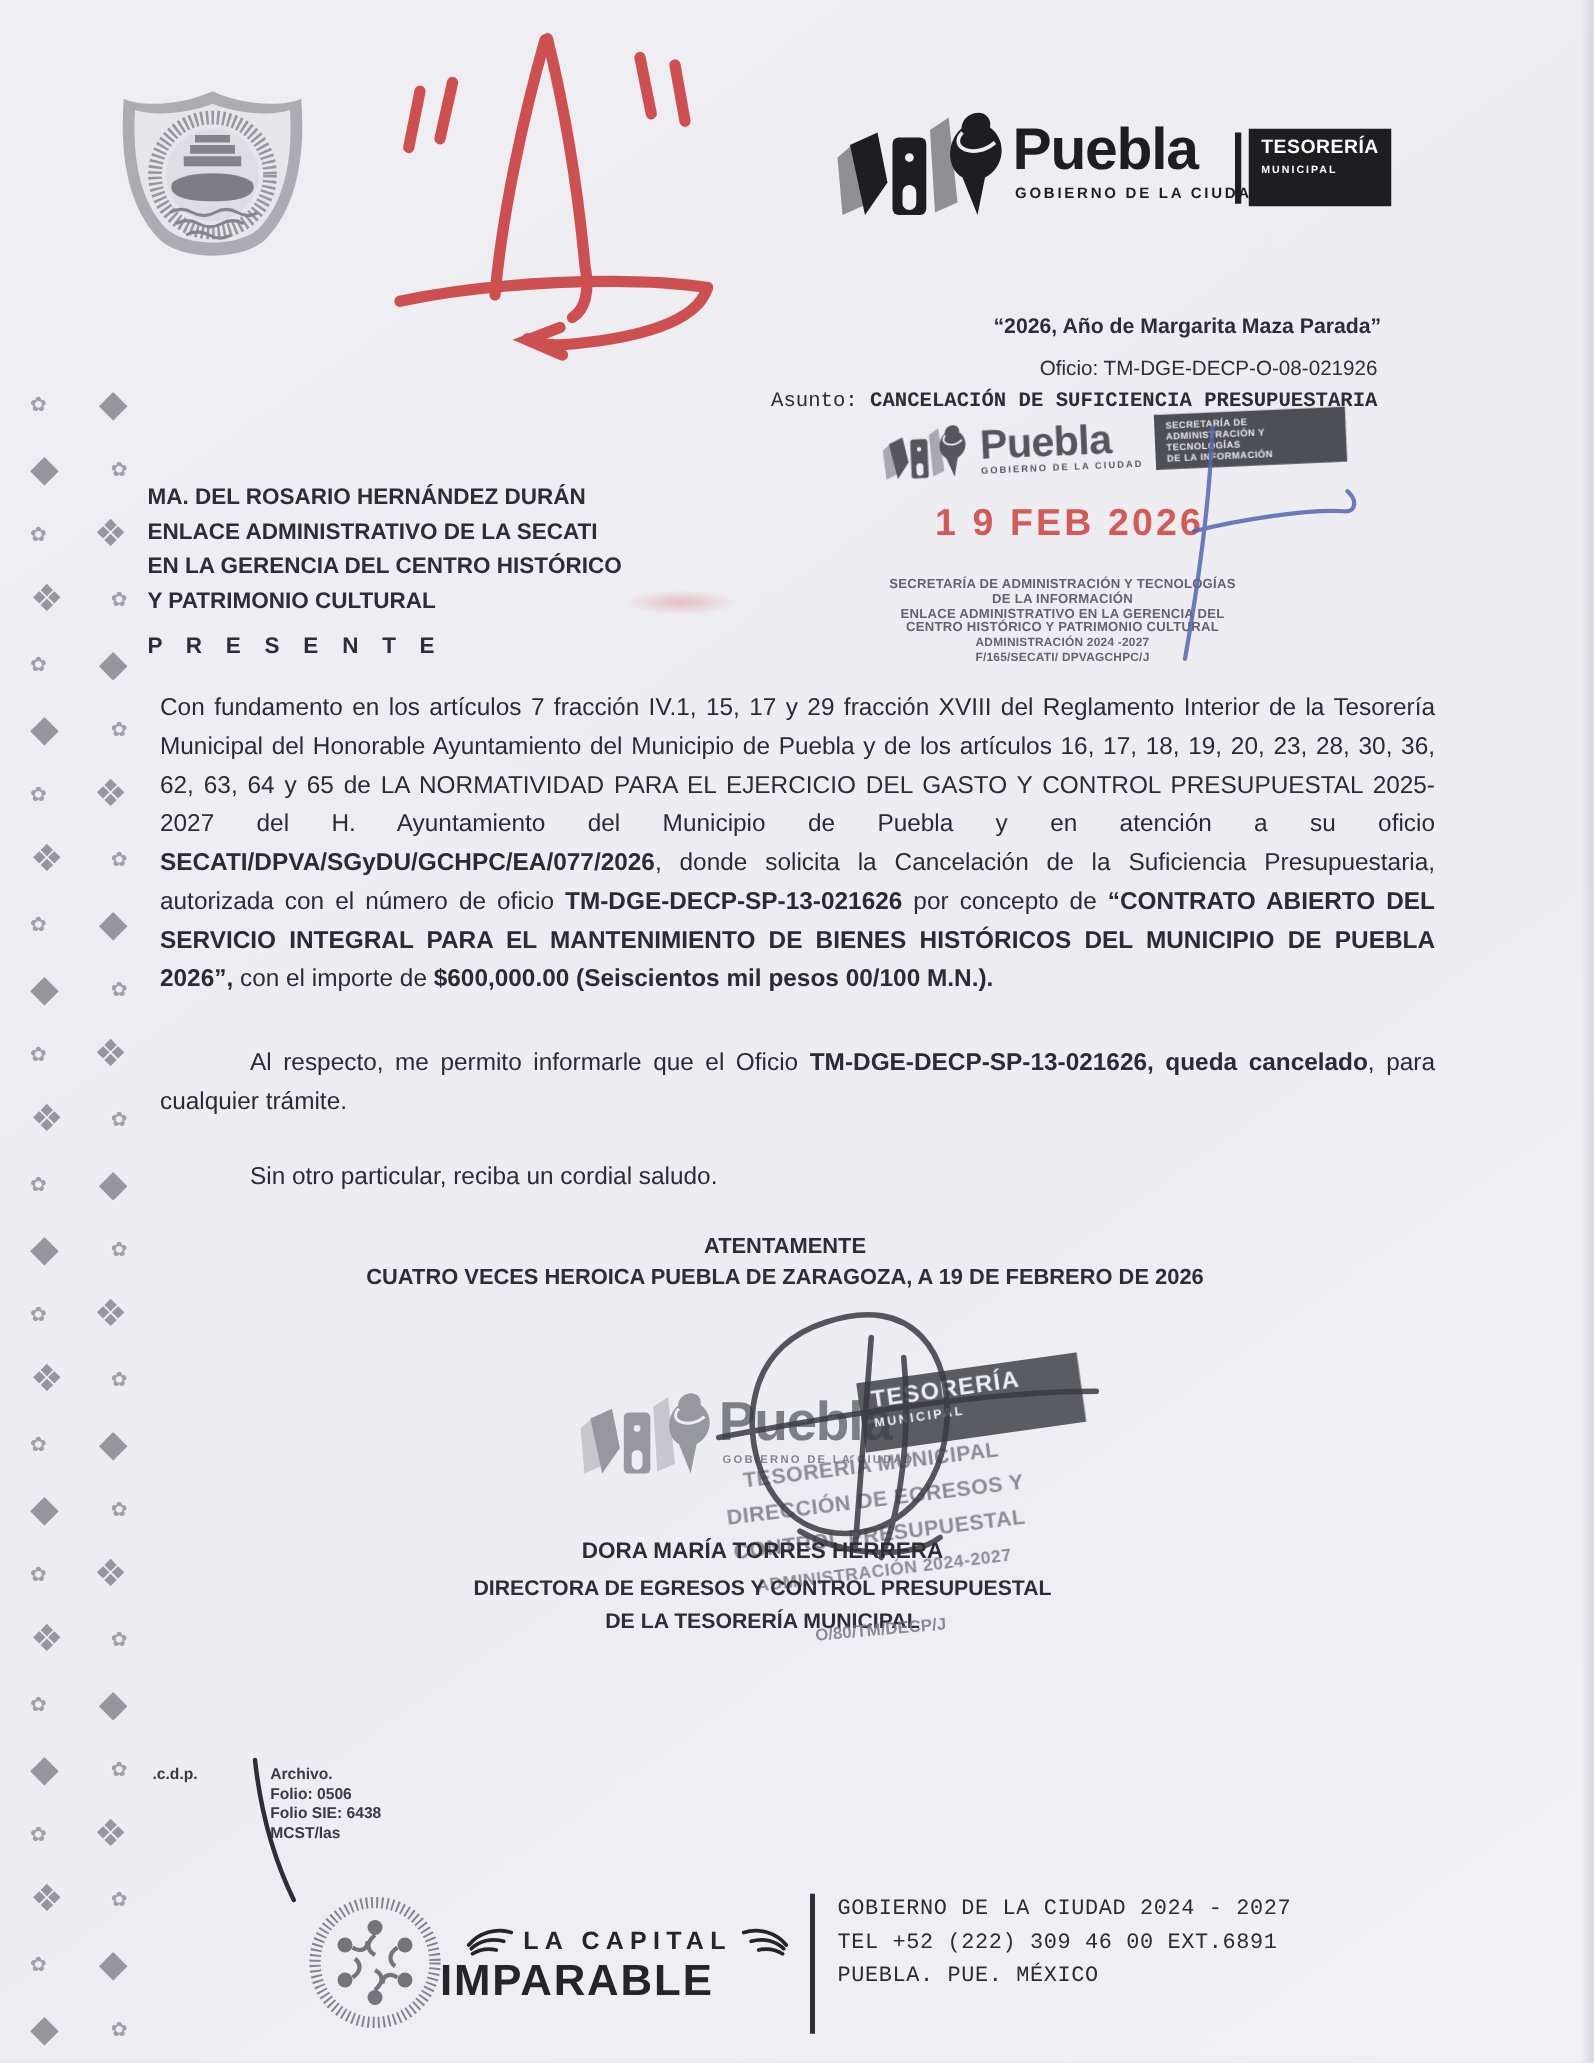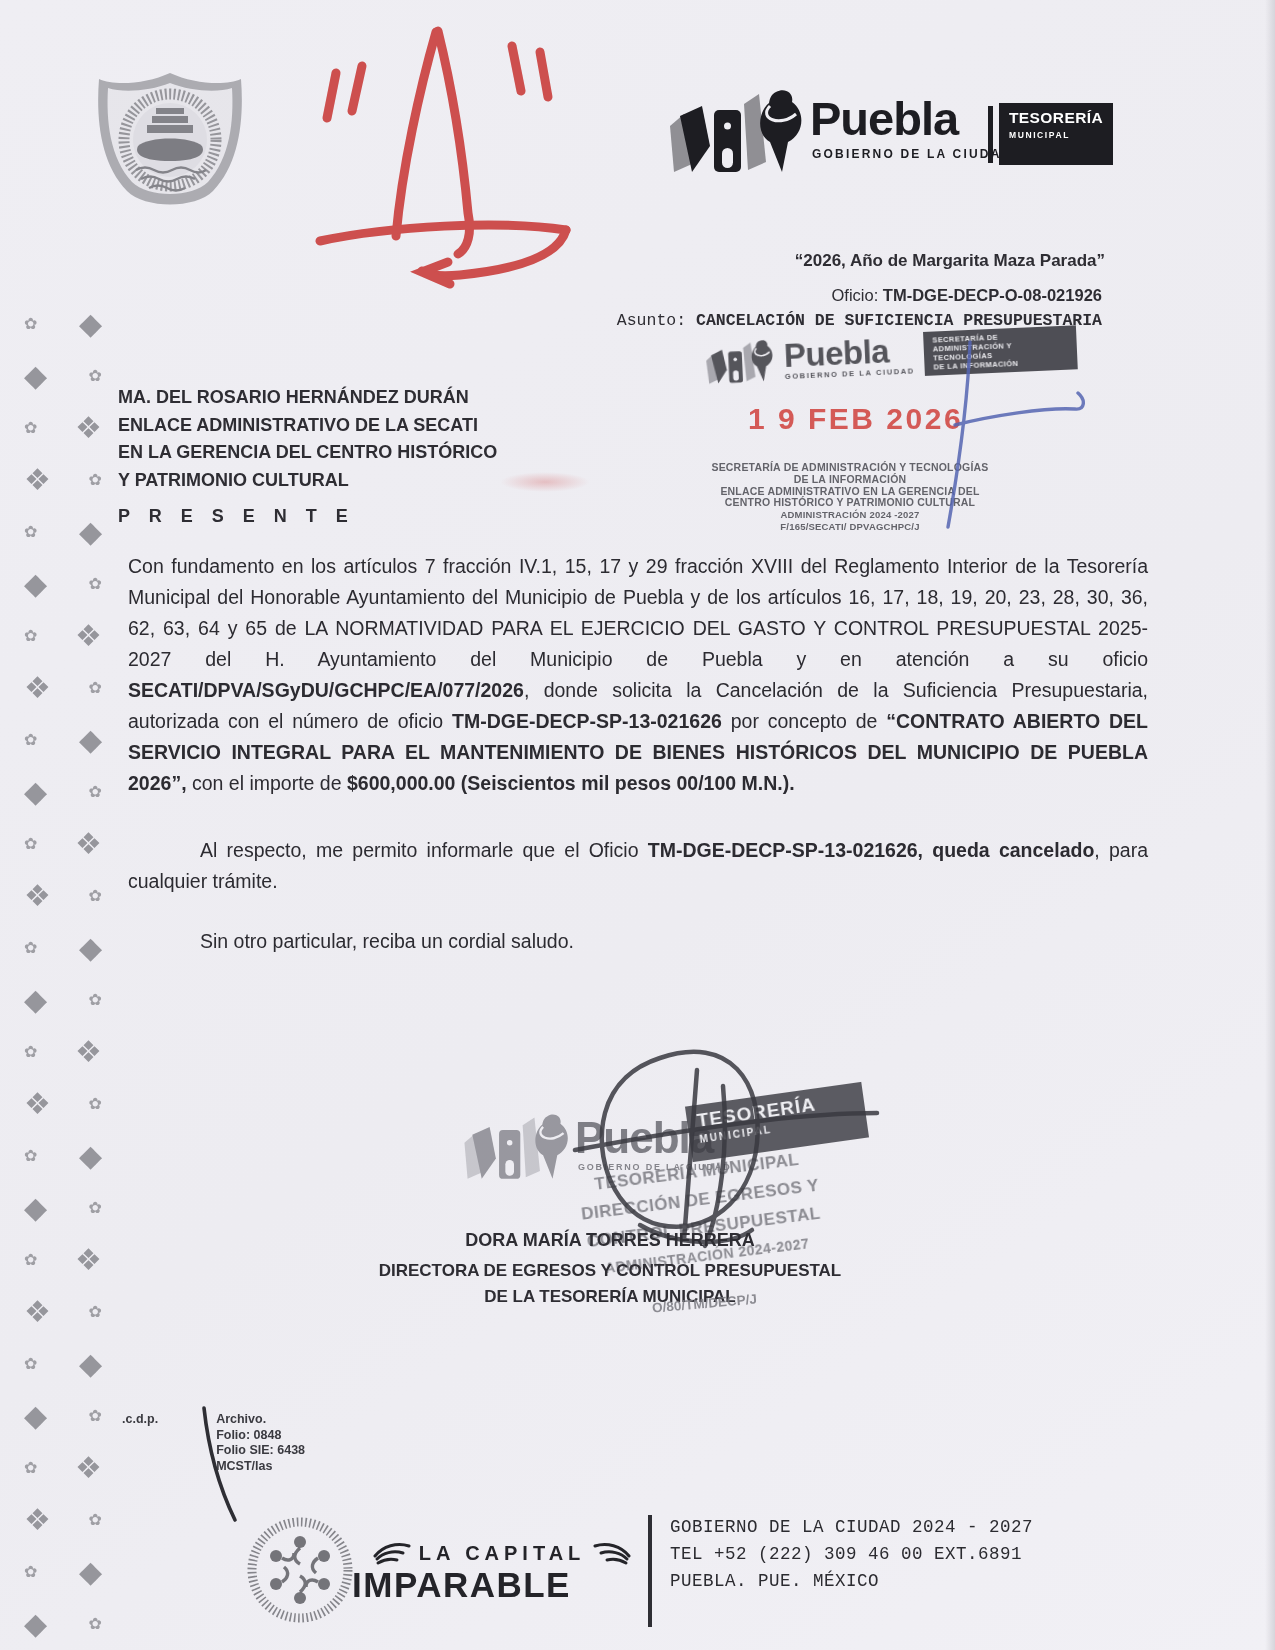--- a/index.html
+++ b/index.html
@@ -20,21 +20,21 @@
   
   .brand-word{font-size:47px;font-weight:800;letter-spacing:-1px;color:#1d1d22;line-height:1;}
   .brand-tag{font-size:12px;font-weight:700;letter-spacing:2.2px;color:#1d1d22;}
   .hdr-bar{width:5px;height:57px;background:#1d1d22;}
   .unit-box{background:#1d1d22;color:#fff;width:96px;height:50px;padding:6px 8px 6px 10px;}
   .unit-name{font-size:15.5px;font-weight:800;letter-spacing:.4px;}
   .unit-sub{font-size:8.5px;font-weight:700;letter-spacing:1.6px;margin-top:3px;}
 
   .year-legend{left:560px;top:251px;width:545px;text-align:right;font-weight:700;font-size:17px;}
   .ref-line{left:520px;top:286px;width:582px;text-align:right;font-size:16.5px;}
-  .ref-line b{font-weight:700;}
+  .ref-line b{font-weight:400;}
   .asunto-line{left:520px;top:311px;width:582px;text-align:right;font-size:16.5px;font-family:Liberation Mono, monospace;}
 
   
   .stamp{color:#3b3b42;}
   .stamp-logo{left:700px;top:330px;width:400px;height:50px;transform:rotate(-2.5deg);opacity:.82;
     display:flex;align-items:center;filter:blur(.3px);}
   .stamp-word{font-size:33px;font-weight:800;letter-spacing:-.5px;line-height:1;color:#34343b;}
   .stamp-tag{font-size:7.5px;font-weight:700;letter-spacing:1.6px;color:#34343b;}
   .stamp-box{background:#2c2c33;color:#e8e8ec;width:138px;padding:4px 6px;margin-left:10px;
     border-left:3px solid #2c2c33;}
@@ -298,20 +298,24 @@
         <div>Y PATRIMONIO CULTURAL</div>
       </div>
     <div class="salutation">P R E S E N T E</div>
   </div>
   <div class="abs red-smudge"></div>
 
   <div class="abs para p1"><span>Con fundamento en los artículos 7 fracción IV.1, 15, 17 y 29 fracción XVIII del Reglamento Interior de la Tesorería Municipal del Honorable Ayuntamiento del Municipio de Puebla y de los artículos  16, 17, 18, 19, 20, 23, 28, 30, 36, 62, 63, 64 y 65 de LA NORMATIVIDAD PARA EL EJERCICIO DEL GASTO Y CONTROL PRESUPUESTAL 2025-2027 del H. Ayuntamiento del Municipio de Puebla y en atención a su oficio </span><b>SECATI/DPVA/SGyDU/GCHPC/EA/077/2026</b><span>, donde solicita la Cancelación de la Suficiencia Presupuestaria, autorizada con el número de oficio </span><b>TM-DGE-DECP-SP-13-021626</b><span> por concepto de </span><b>“CONTRATO ABIERTO DEL SERVICIO INTEGRAL PARA EL MANTENIMIENTO DE BIENES HISTÓRICOS DEL MUNICIPIO DE PUEBLA 2026”,</b><span> con el importe de </span><b>$600,000.00 (Seiscientos mil pesos 00/100 M.N.).</b></div>
   <div class="abs para p2"><span>Al respecto, me permito informarle que el Oficio </span><b>TM-DGE-DECP-SP-13-021626, queda cancelado</b><span>, para cualquier trámite.</span></div>
   <div class="abs para p3">Sin otro particular, reciba un cordial saludo.</div>
 
+  <div class="abs closing">
+    <div>ATENTAMENTE</div>
+    <div>CUATRO VECES HEROICA PUEBLA DE ZARAGOZA, A 19 DE FEBRERO DE 2026</div>
+  </div>
 
   <svg class="abs" style="left:455px;top:1108px;color:#83838b;opacity:.8" width="118" height="78" viewBox="0 0 150 95">
       <use href="#picon"></use>
     </svg>
   <div class="abs sig-word">Puebla</div>
   <div class="abs sig-tag">GOBIERNO DE LA CIUDAD</div>
   <div class="abs sig-banner">
     <div class="b1">TESORERÍA</div>
     <div class="b2">MUNICIPAL</div>
   </div>
@@ -336,21 +340,21 @@
     <div class="sig-name">DORA MARÍA TORRES HERRERA</div>
     <div class="sig-title">DIRECTORA DE EGRESOS Y CONTROL PRESUPUESTAL</div>
     <div class="sig-title">DE LA TESORERÍA MUNICIPAL</div>
   </div>
   <div class="abs sig-code">O/80/TM/DECP/J</div>
 
   <div class="abs cdp">
     <div class="cdp-label">.c.d.p.</div>
     <div class="cdp-lines">
         <div>Archivo.</div>
-        <div>Folio: 0848</div>
+        <div>Folio: 0506</div>
         <div>Folio SIE: 6438</div>
         <div>MCST/las</div>
       </div>
   </div>
   <svg class="abs" style="left:190px;top:1400px" width="60" height="125" viewBox="0 0 60 125">
     <path d="M14,8 C18,45 28,85 45,120" stroke="#2e2e34" stroke-width="3.6" stroke-linecap="round" fill="none"></path>
   </svg>
 
   <svg class="abs" style="left:246px;top:1516px" width="108" height="108" viewBox="0 0 108 108">
     <circle cx="54" cy="54" r="48" fill="none" stroke="#6a6a70" stroke-width="9" stroke-dasharray="1.6 2.6" opacity=".8"></circle>

